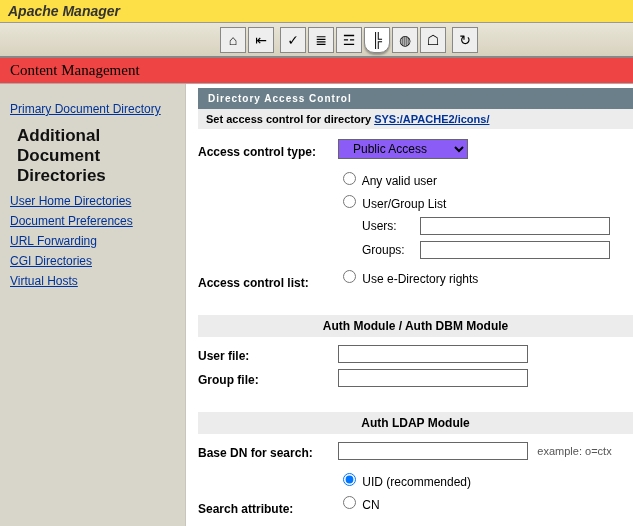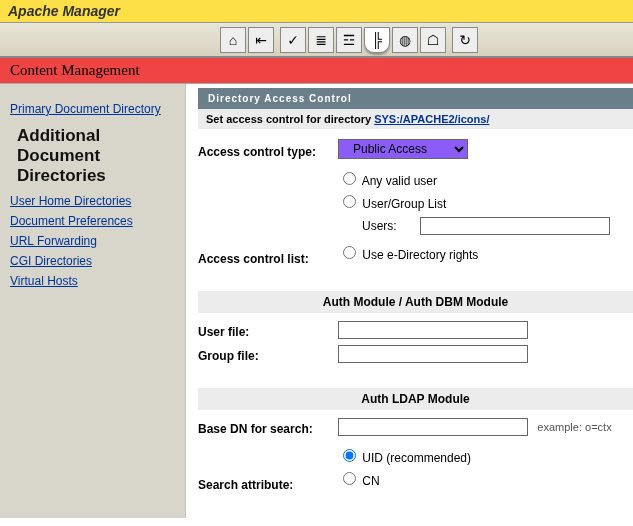--- a/index.html
+++ b/index.html
@@ -204,20 +204,24 @@
         </div>
         <div class="radio-line">
           <input type="radio" name="acl" style="">
           <span>User/Group List</span>
         </div>
         <div class="indent-block">
           <div style="margin-bottom:6px;">
             <span class="inline-label">Users:</span>
             <input type="text" style="width: 190px;" value="">
           </div>
+          <div>
+            <span class="inline-label">Groups:</span>
+            <input type="text" style="width: 190px;" value="">
+          </div>
         </div>
         <div class="radio-line">
           <input type="radio" name="acl" style="">
           <span>Use e-Directory rights</span>
         </div>
       </div>
     </div>
 
     <div class="section-title">Auth Module / Auth DBM Module</div>
     <div class="row">

